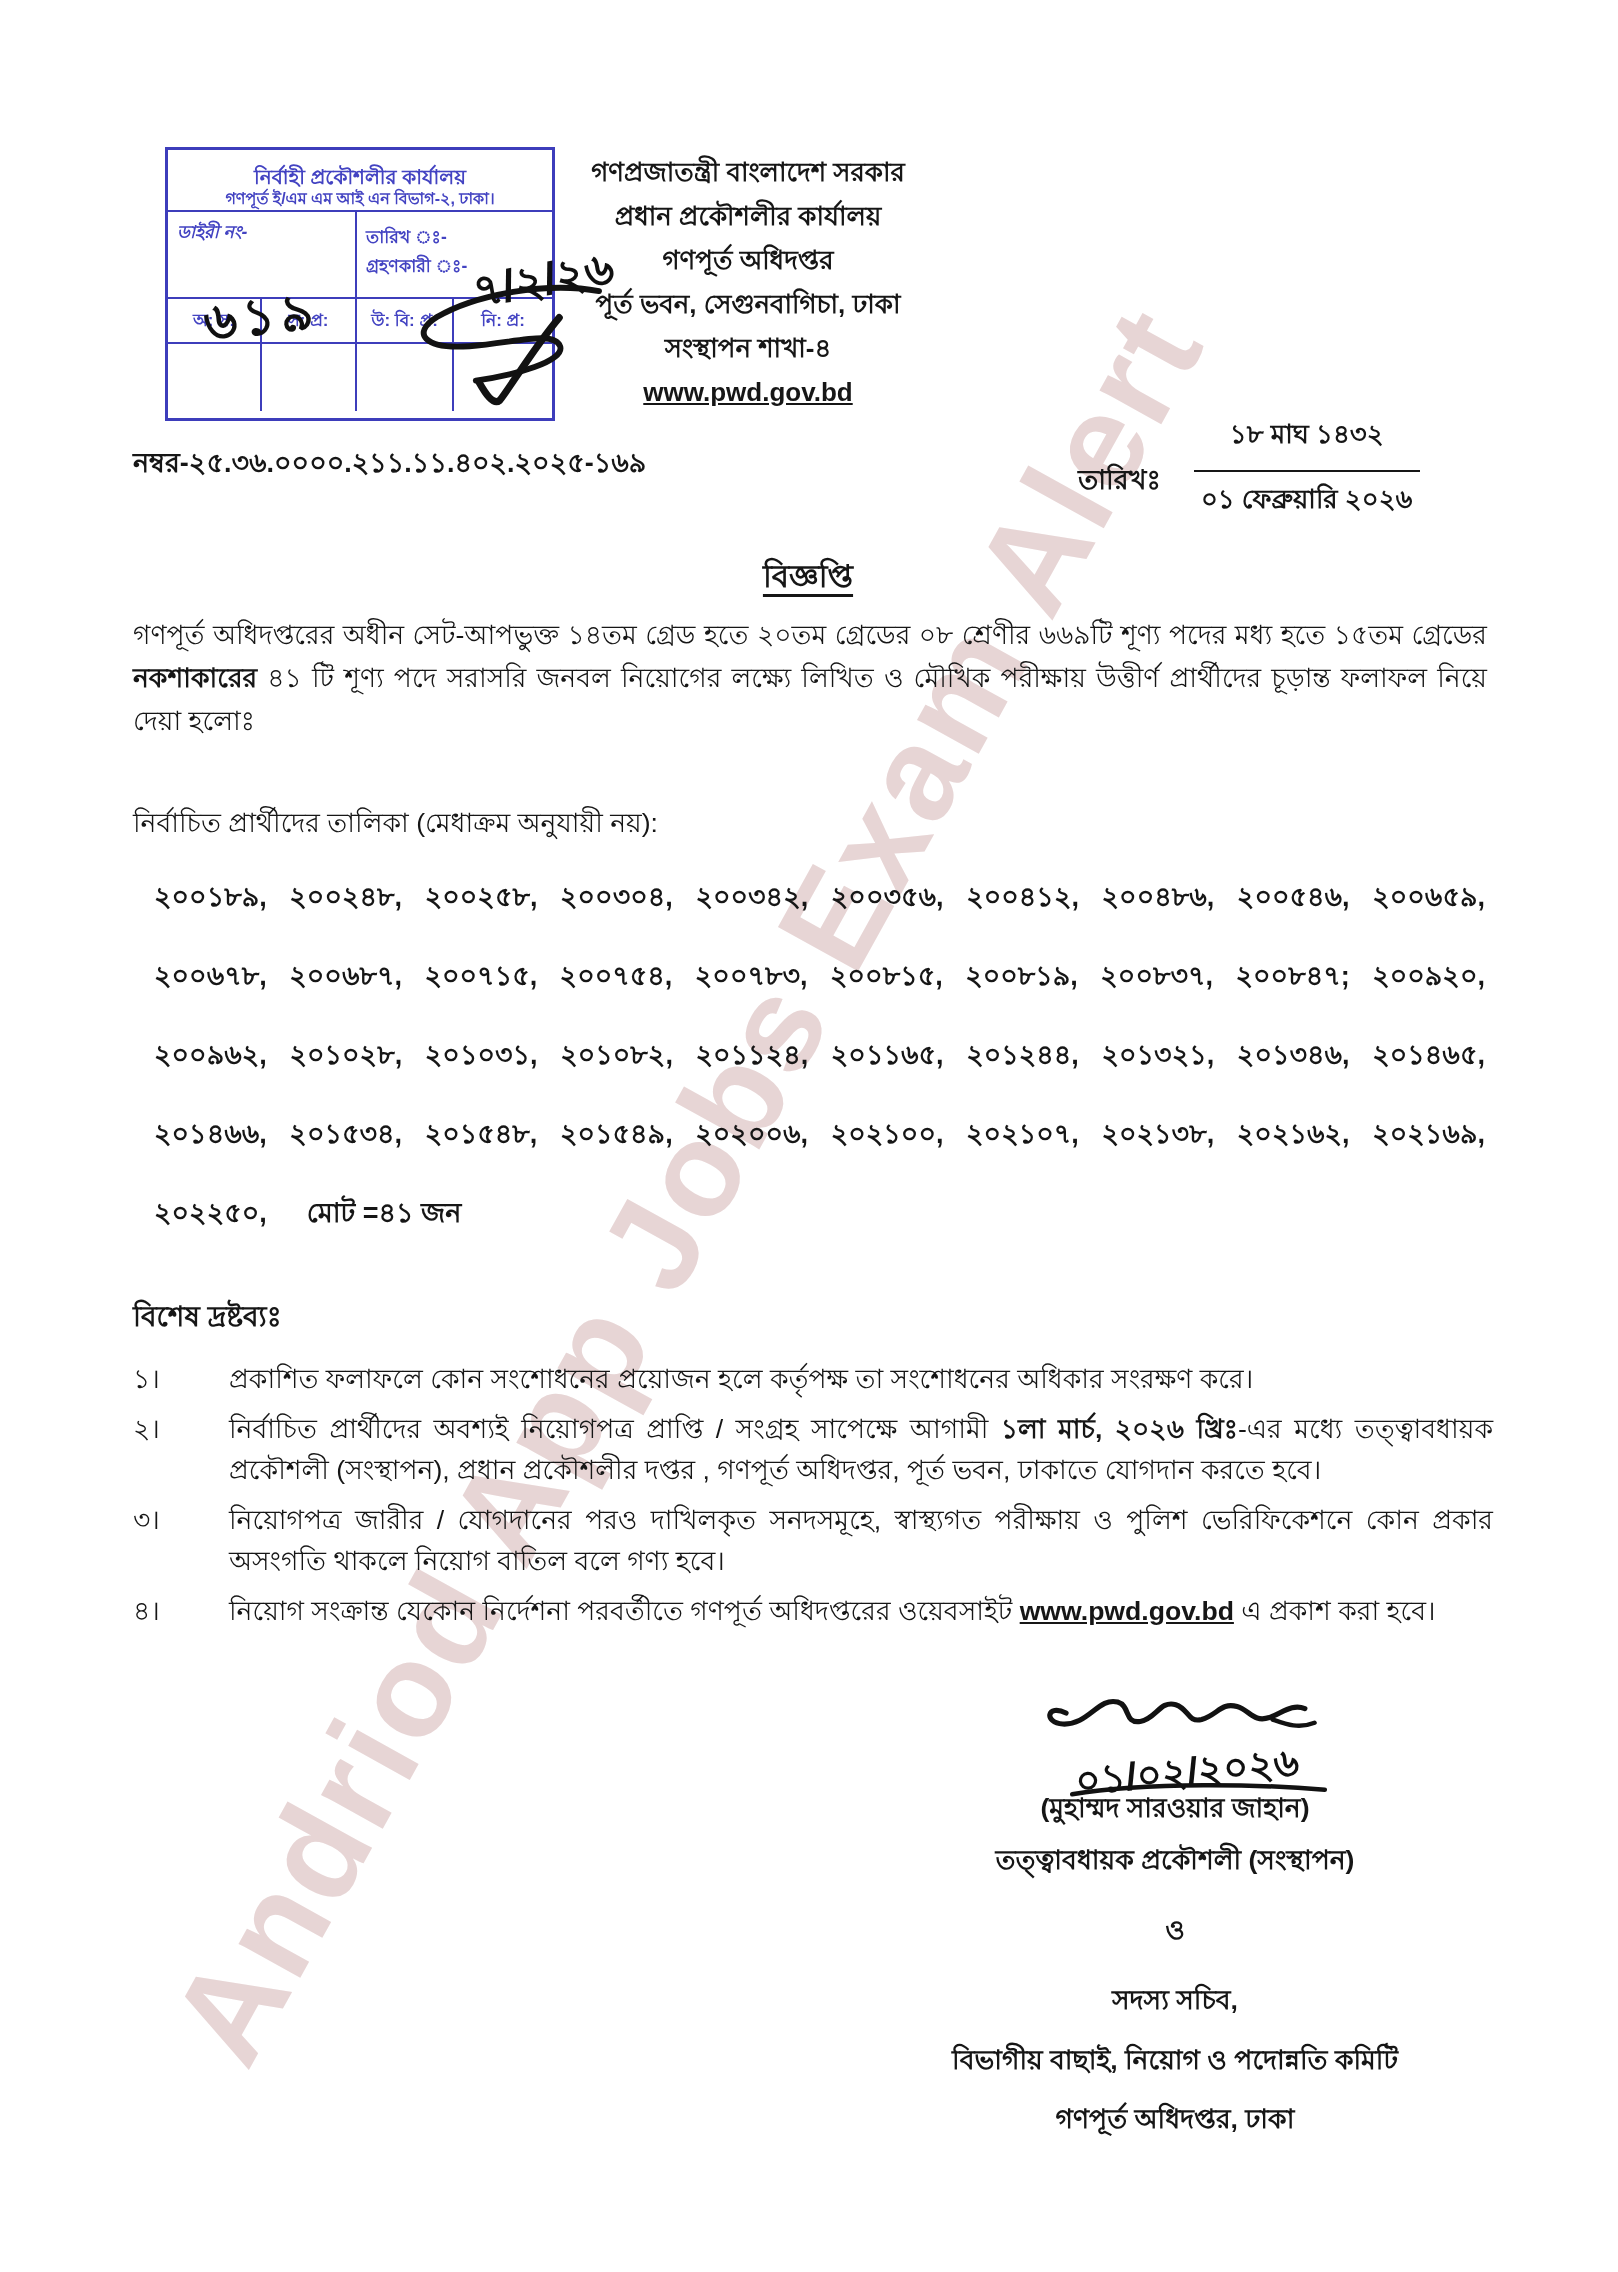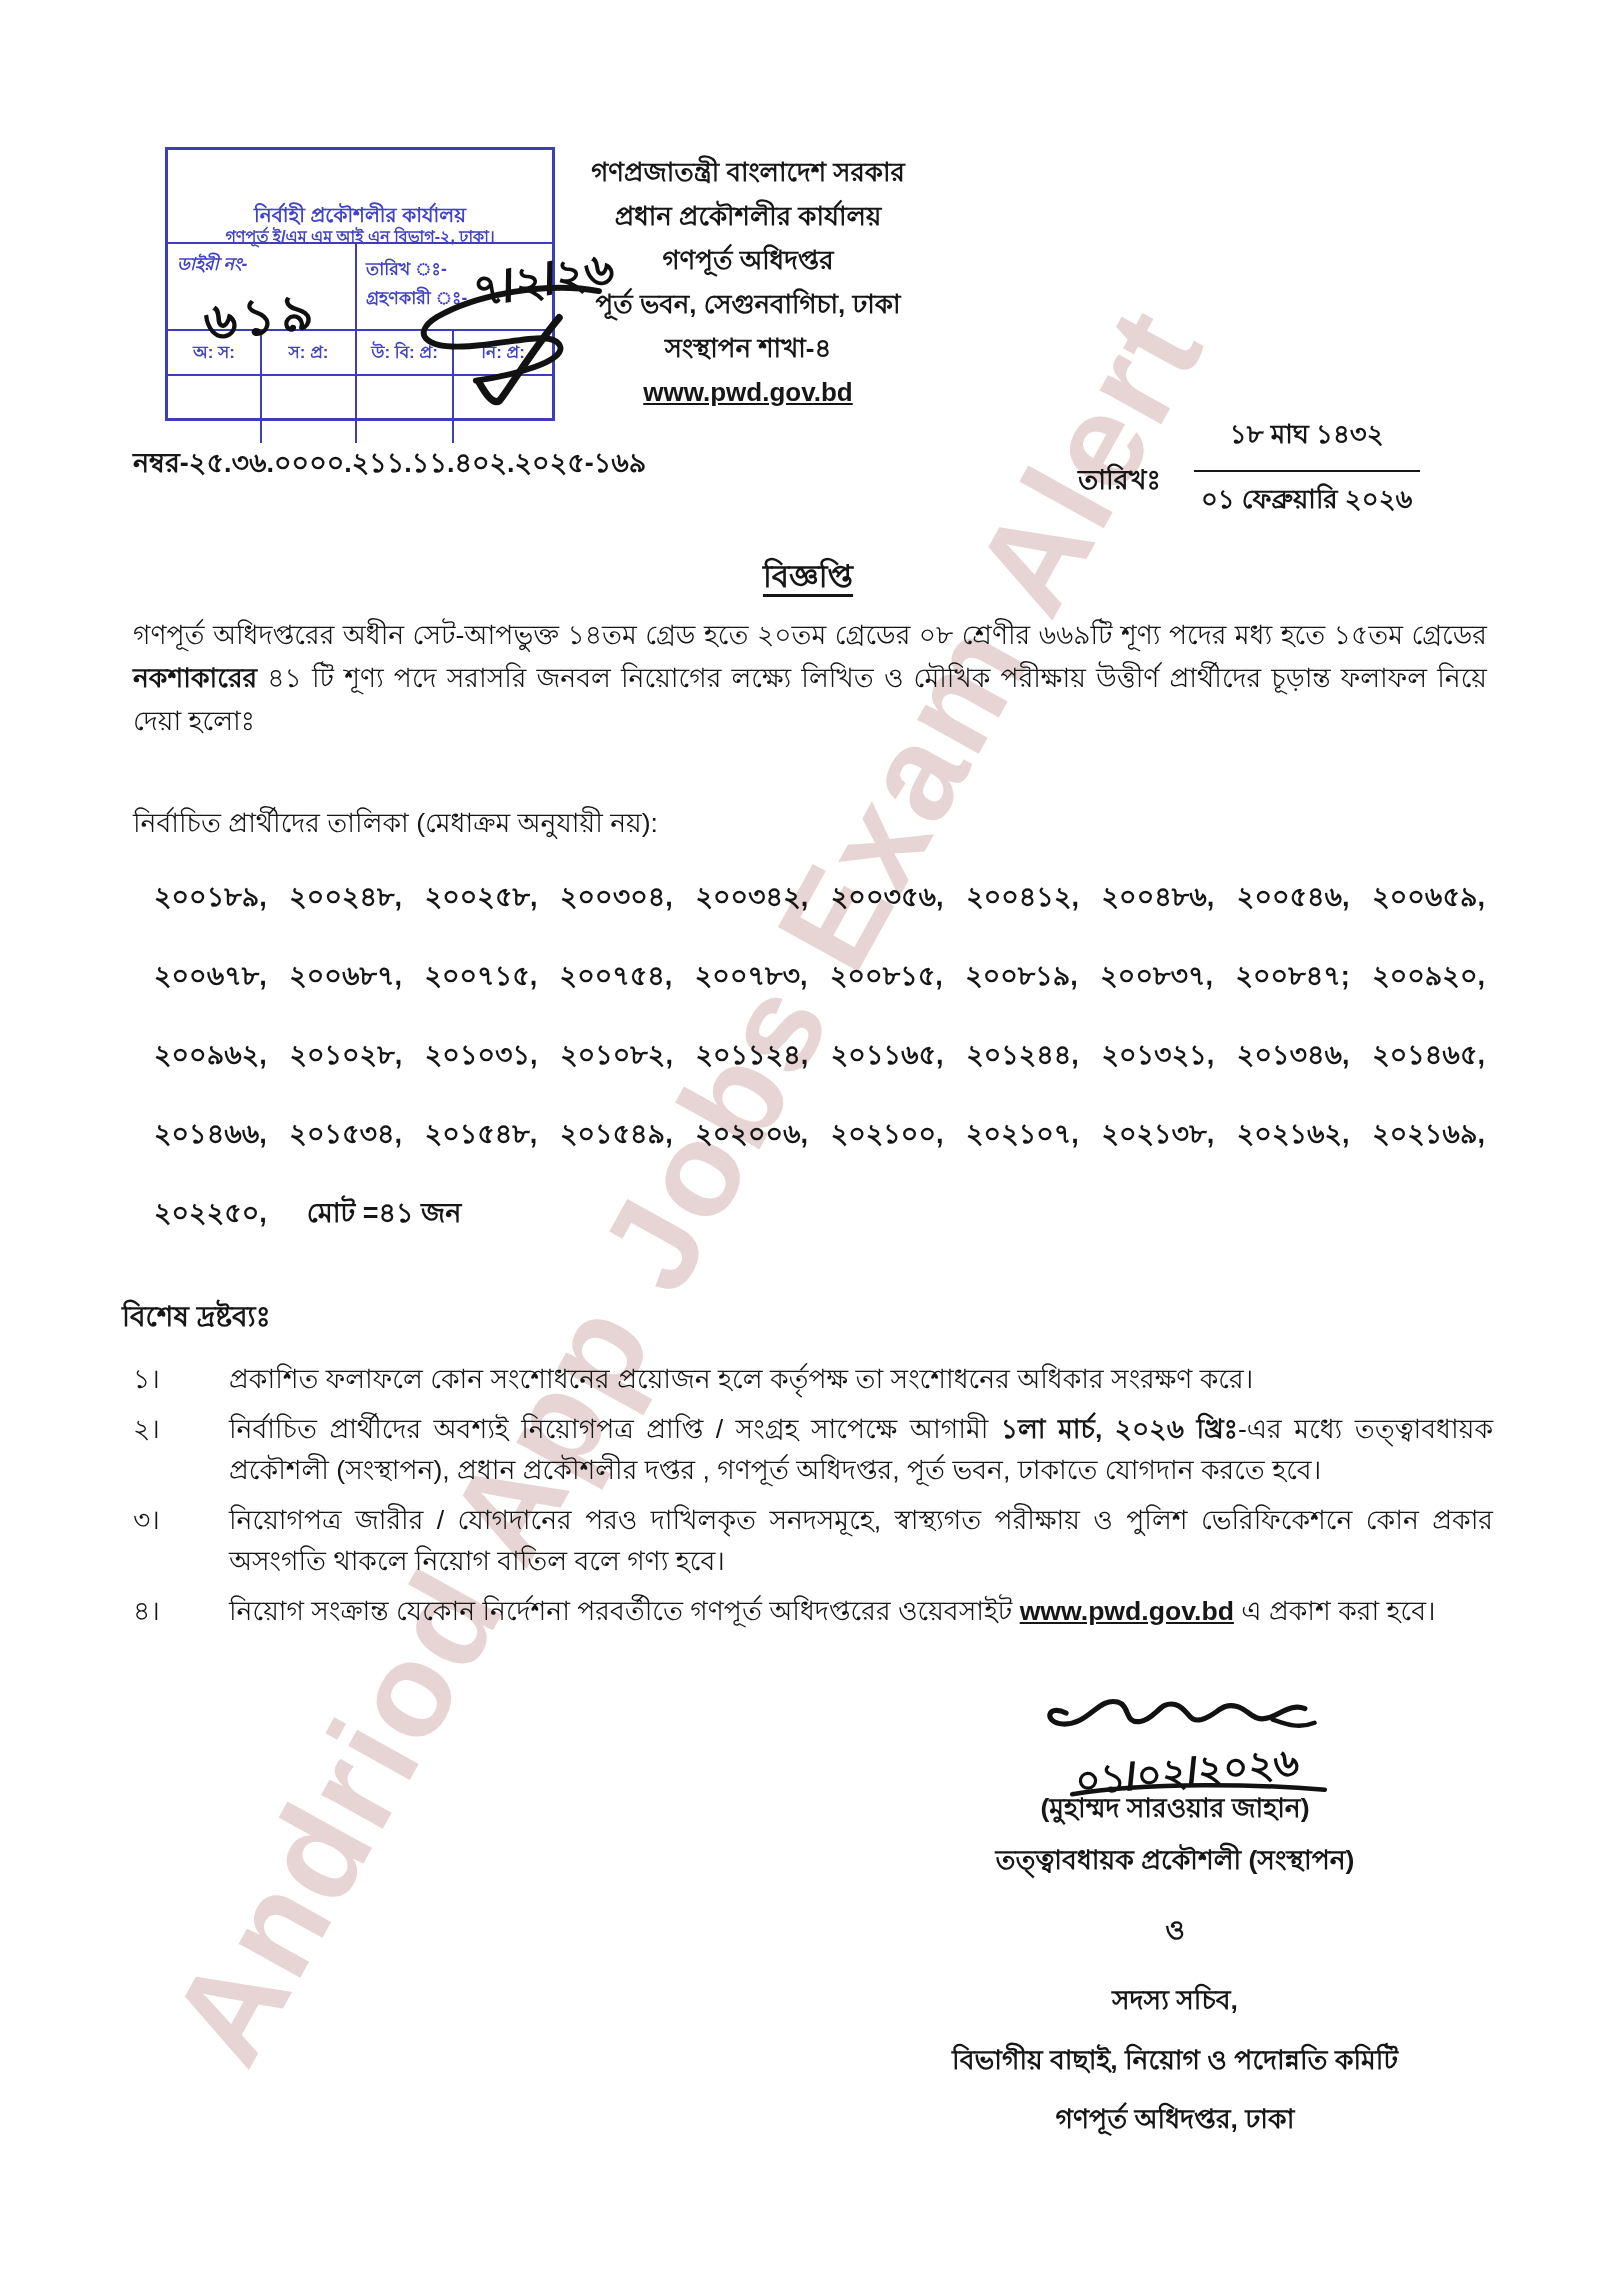--- a/index.html
+++ b/index.html
@@ -16,21 +16,21 @@
     position:absolute;left:687px;top:1185px;
     transform:translate(-50%,-50%) rotate(-61deg);
     font-size:133px;font-weight:bold;letter-spacing:3.9px;
     white-space:nowrap;color:#e7d5d5;z-index:0;
   }
   
   .stamp{
     position:absolute;left:165px;top:147px;width:390px;height:274px;
     border:3.2px solid #3d3dbb;color:#4343c2;box-sizing:border-box;
   }
-  .stamp-head{height:62px;border-bottom:2.6px solid #3d3dbb;text-align:center;padding-top:21px;box-sizing:border-box;margin-top:32px;}
+  .stamp-head{height:62px;border-bottom:2.6px solid #3d3dbb;text-align:center;padding-top:15px;box-sizing:border-box;}
   .stamp-title{font-size:20px;font-weight:bold;line-height:1.2;}
   .stamp-subtitle{font-size:16px;font-weight:bold;line-height:1.3;}
   .stamp-row2{display:flex;height:85px;box-sizing:border-box;}
   .stamp-cell-diary{width:189px;border-right:2.6px solid #3d3dbb;box-sizing:border-box;padding:6.5px 0 0 9px;font-size:17.5px;font-weight:bold;font-style:italic;}
   .stamp-cell-date{flex:1;box-sizing:border-box;padding:6.5px 0 0 9px;font-size:17.5px;font-weight:bold;display:flex;flex-direction:column;justify-content:center;}
   .stamp-cell-date div:last-child{padding-bottom:9px;}
   .stamp-row3{display:flex;height:47px;border-top:2.6px solid #3d3dbb;border-bottom:2.6px solid #3d3dbb;box-sizing:border-box;}
   .stamp-row4{display:flex;height:67px;box-sizing:border-box;}
   .stamp-c{box-sizing:border-box;border-right:2.6px solid #3d3dbb;display:flex;align-items:center;justify-content:center;font-size:17px;font-weight:bold;}
   .stamp-c:last-child{border-right:none;}
@@ -54,21 +54,21 @@
   
   .doc-title{position:absolute;left:133px;top:552px;width:1350px;text-align:center;font-size:31px;font-weight:bold;text-decoration:underline;text-underline-offset:6.5px;}
   
   .para{position:absolute;left:133px;top:614px;width:1354px;font-size:26.6px;line-height:43px;text-align:justify;}
   .list-intro{position:absolute;left:133px;top:803px;font-size:26.6px;}
   .rolls{position:absolute;left:154px;top:876px;width:1331px;}
   .roll-row{display:flex;justify-content:space-between;font-size:27px;font-weight:bold;margin-bottom:34px;}
   .roll-row-last{display:flex;font-size:27px;font-weight:bold;}
   .roll-row-last .total{margin-left:40px;}
   
-  .notes-heading{position:absolute;left:122px;top:1295px;font-size:28px;font-weight:bold;}
+  .notes-heading{position:absolute;left:133px;top:1295px;font-size:28px;font-weight:bold;}
   .notes{position:absolute;left:133px;top:1359px;width:1360px;}
   .note-item{display:flex;margin-bottom:9px;}
   .note-num{width:83px;flex-shrink:0;font-size:26.6px;line-height:41px;}
   .note-text{flex:1;font-size:26.6px;line-height:41px;text-align:justify;margin-left:13px;}
   .bold{font-weight:bold;}
   .link-bold{font-weight:bold;text-decoration:underline;}
   
   .signature{position:absolute;left:848px;top:1794px;width:654px;text-align:center;}
   .sig-name{font-size:26.6px;font-weight:bold;line-height:1.1;}
   .sig-role1{font-size:26.6px;font-weight:bold;margin-top:17px;}

